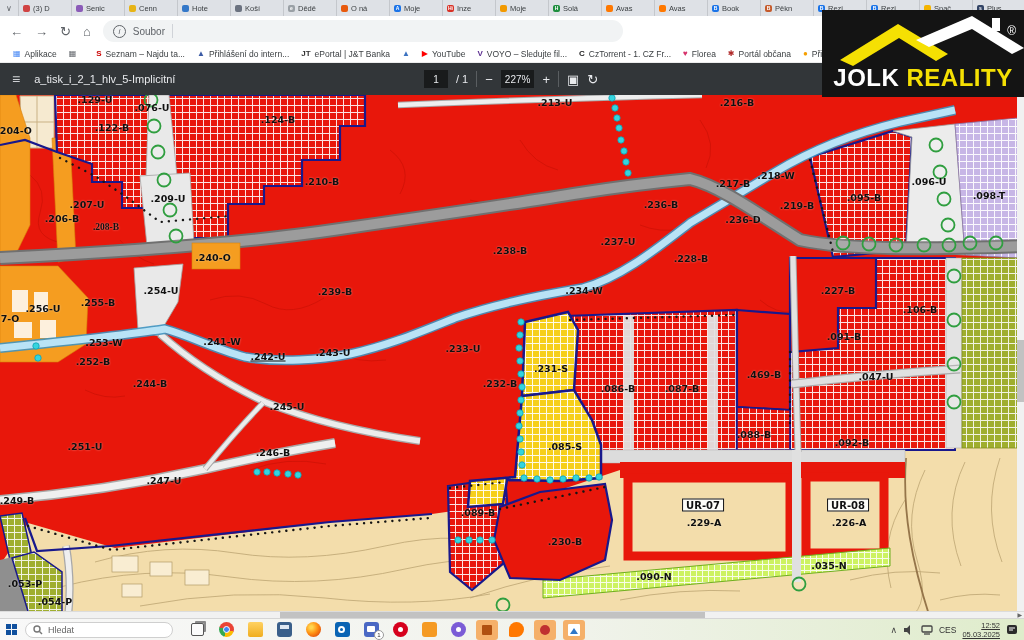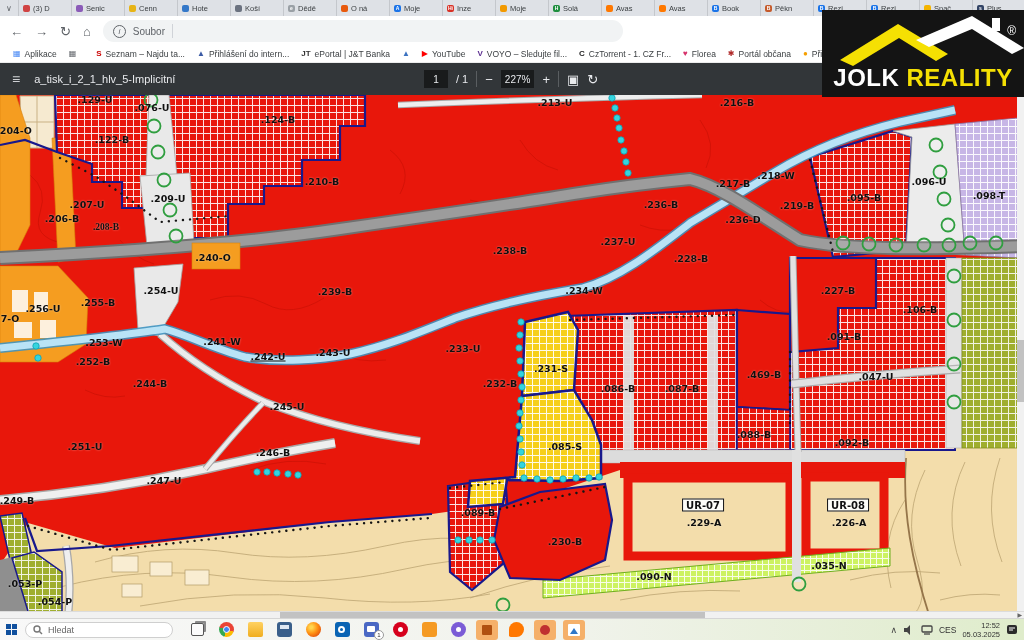--- a/index.html
+++ b/index.html
@@ -98,21 +98,21 @@
   .k-tile2 .ic{width:10px;height:10px;background:#c03030;border-radius:50%;}
   .k-photos .ic{width:12px;height:12px;background:#fff;border-radius:1px;}
   .k-photos .ic::after{content:"";position:absolute;left:2px;bottom:2px;width:0;height:0;
     border-left:4px solid transparent;border-right:4px solid transparent;border-bottom:6px solid #2f77c9;}
   .app .ul{position:absolute;left:3px;right:3px;bottom:-2px;height:2px;background:#2f77c9;border-radius:1px;}
   .app .badge{position:absolute;right:-2px;bottom:0;width:8px;height:8px;background:#fff;border:1px solid #999;
     border-radius:50%;font-size:6px;line-height:8px;text-align:center;color:#333;box-sizing:content-box;}
   #tray{margin-left:auto;display:flex;align-items:center;gap:6px;}
   #tray .chev{font-size:9px;color:#444;}
   #tray .lang{font-size:8.5px;color:#333;}
-  #clock{text-align:right;font-size:7.5px;color:#333;line-height:9px;}
+  #clock{text-align:right;font-size:7.5px;color:#333;line-height:9px;text-decoration:underline;}
 </style>
 </head>
 <body>
 
 <div id="screen">
 
   <div id="tabstrip">
     <div class="tab-chevron">∨</div>
   <div class="tab">
         <span class="fv" style="background: rgb(208, 67, 67);"></span>
@@ -506,21 +506,21 @@
           <circle cx="954" cy="364" r="6.5" fill="rgba(255,255,255,0.15)" stroke="#2f9e3f" stroke-width="1.8"></circle>
           <circle cx="954" cy="402" r="6.5" fill="rgba(255,255,255,0.15)" stroke="#2f9e3f" stroke-width="1.8"></circle>
           <circle cx="503" cy="605" r="6.5" fill="rgba(255,255,255,0.15)" stroke="#2f9e3f" stroke-width="1.8"></circle>
           <circle cx="799" cy="584" r="6.5" fill="rgba(255,255,255,0.15)" stroke="#2f9e3f" stroke-width="1.8"></circle>
         </g>
     </svg>
 
     <div id="labels">
         <div class="lbl" style="left: 95px; top: 4px;">.129-U</div>
         <div class="lbl" style="left: 152px; top: 12px;">.076-U</div>
-        <div class="lbl" style="left: 112px; top: 32px; margin-top: 12px;">.122-B</div>
+        <div class="lbl" style="left: 112px; top: 32px;">.122-B</div>
         <div class="lbl" style="left: 278px; top: 24px;">.124-B</div>
         <div class="lbl" style="left: 14px; top: 35px;">.204-O</div>
         <div class="lbl" style="left: 322px; top: 86px;">.210-B</div>
         <div class="lbl" style="left: 555px; top: 7px;">.213-U</div>
         <div class="lbl" style="left: 737px; top: 7px;">.216-B</div>
         <div class="lbl" style="left: 87px; top: 109px;">.207-U</div>
         <div class="lbl" style="left: 168px; top: 103px;">.209-U</div>
         <div class="lbl" style="left: 62px; top: 123px;">.206-B</div>
         <div class="lbl" style="left: 106px; top: 132px; font-family: Liberation Serif, serif;">.208-B</div>
         <div class="lbl" style="left: 213px; top: 162px;">.240-O</div>

